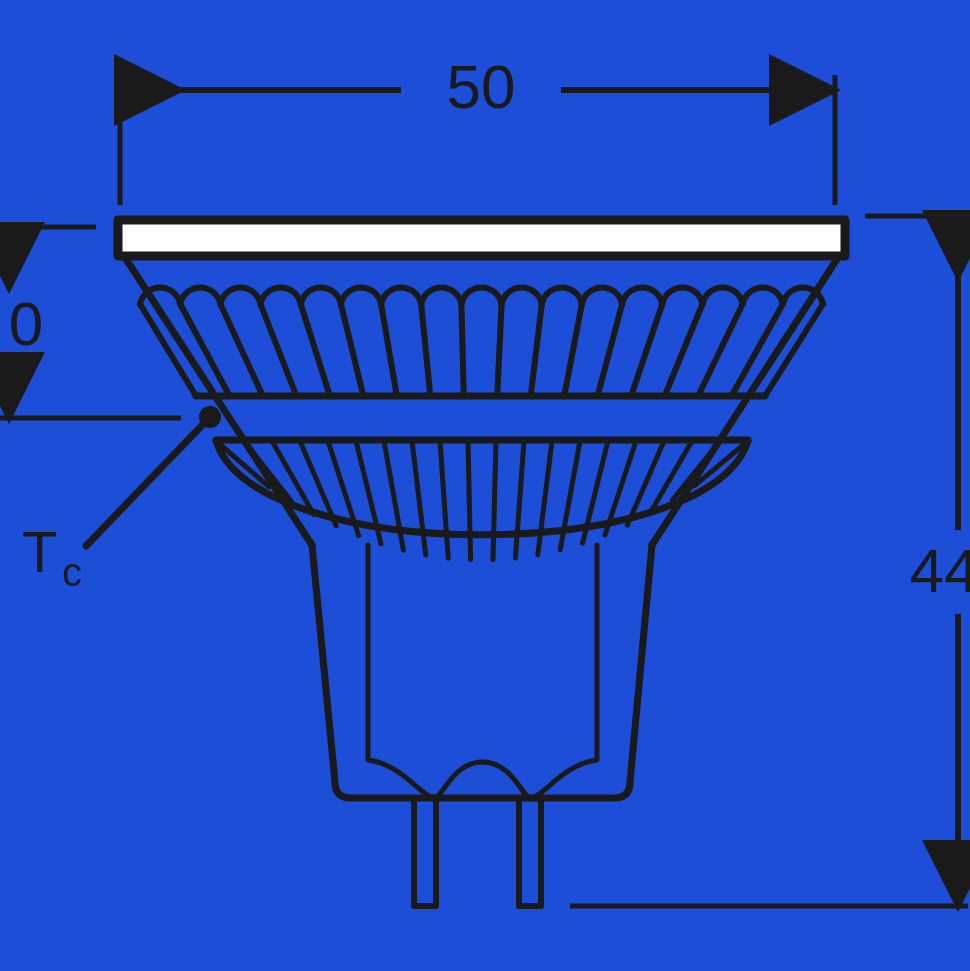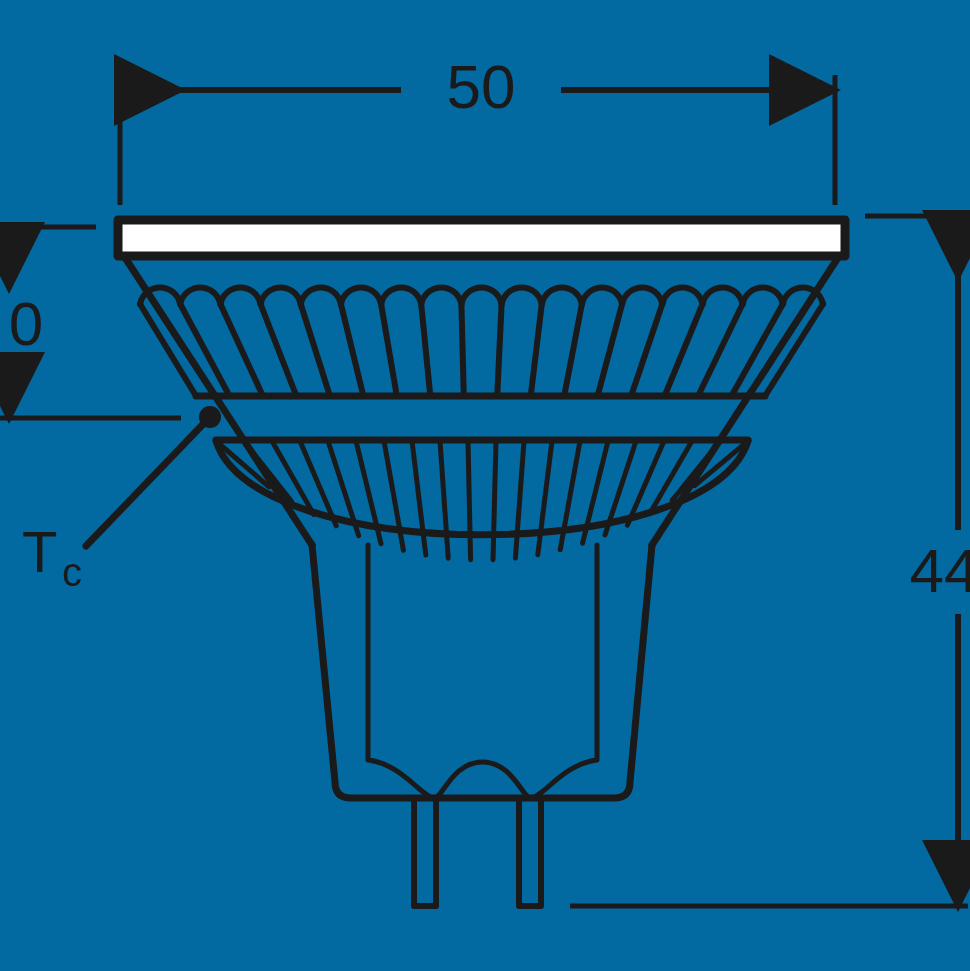--- a/index.html
+++ b/index.html
@@ -11,21 +11,21 @@
   body {
     width: 970px;
     height: 971px;
     overflow: hidden;
     font-family: "Liberation Sans", sans-serif;
   }
   #drawing-root {
     position: relative;
     width: 970px;
     height: 971px;
-    background: #0369a1;
+    background: #1d4ed8;
   }
   #drawing-svg {
     display: block;
     width: 970px;
     height: 971px;
   }
   .dim-text {
     font-family: "Liberation Sans", sans-serif;
     fill: #1a1a1a;
   }

